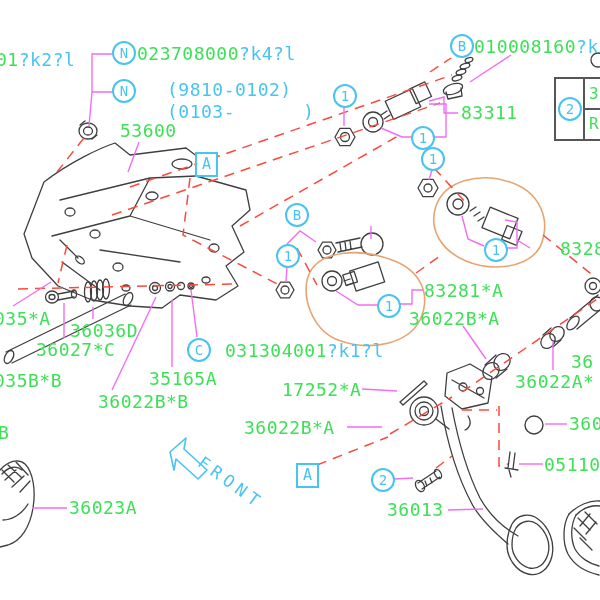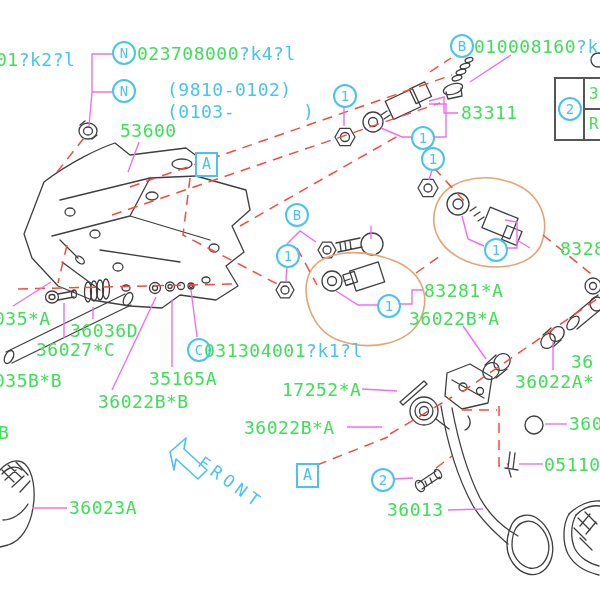--- a/index.html
+++ b/index.html
@@ -282,21 +282,21 @@
 <div class="mk" style="left:484px;top:238px">1</div>
 <div class="mk" style="left:377px;top:294px">1</div>
 
 <div class="mk" style="left:285px;top:203px">B</div>
 
 <div class="pn" style="left:560px;top:239px">83281*</div>
 <div class="pn" style="left:424px;top:281px">83281*A</div>
 <div class="pn" style="left:409px;top:309px">36022B*A</div>
 
 <div class="mk" style="left:187px;top:338px">C</div>
-<div class="pn" style="left:204px;top:341px"><span>031304001</span><span class="cy">?k1?l</span></div>
+<div class="pn" style="left:225px;top:341px"><span>031304001</span><span class="cy">?k1?l</span></div>
 
 <div class="pn" style="left:-6px;top:309px">035*A</div>
 <div class="pn" style="left:70px;top:321px">36036D</div>
 <div class="pn" style="left:36px;top:340px">36027*C</div>
 <div class="pn" style="left:-6px;top:371px">035B*B</div>
 <div class="pn" style="left:149px;top:369px">35165A</div>
 <div class="pn" style="left:98px;top:392px">36022B*B</div>
 <div class="pn" style="left:282px;top:380px">17252*A</div>
 <div class="pn" style="left:244px;top:418px">36022B*A</div>
 

